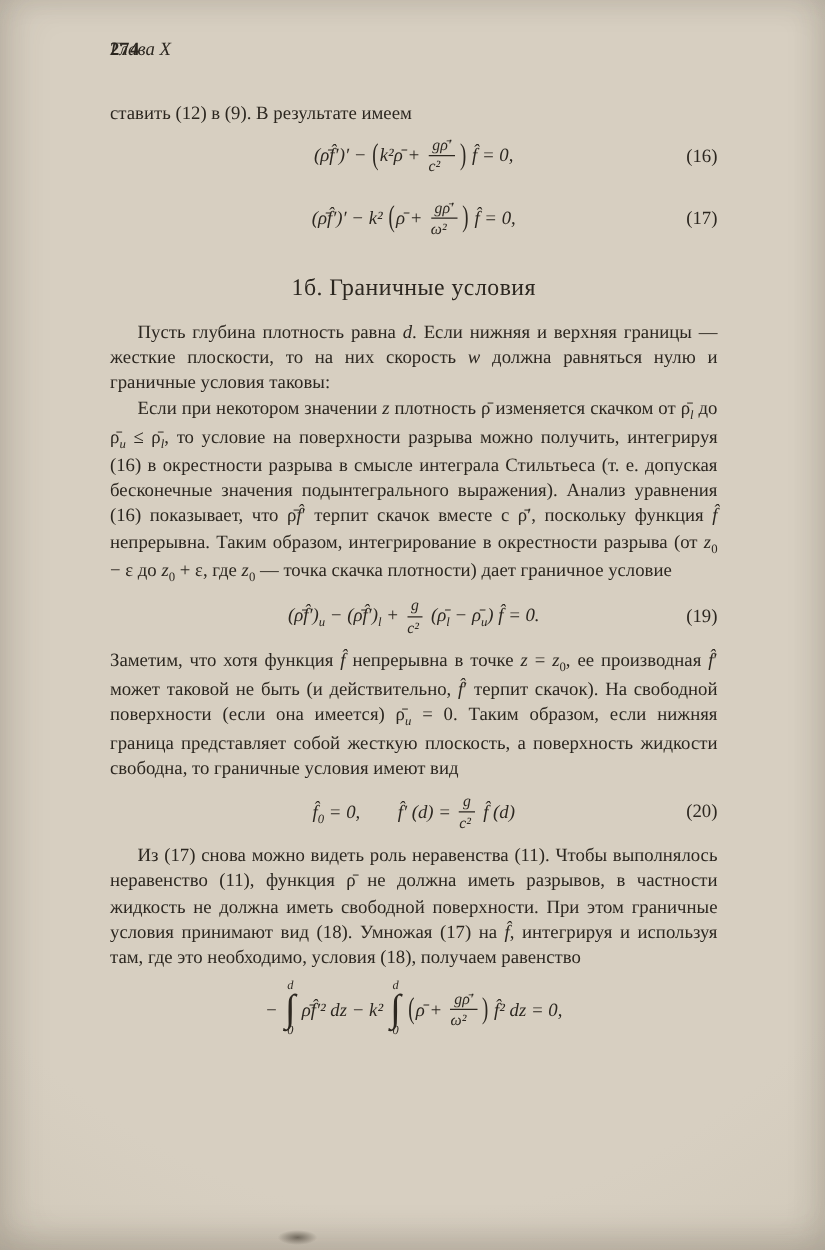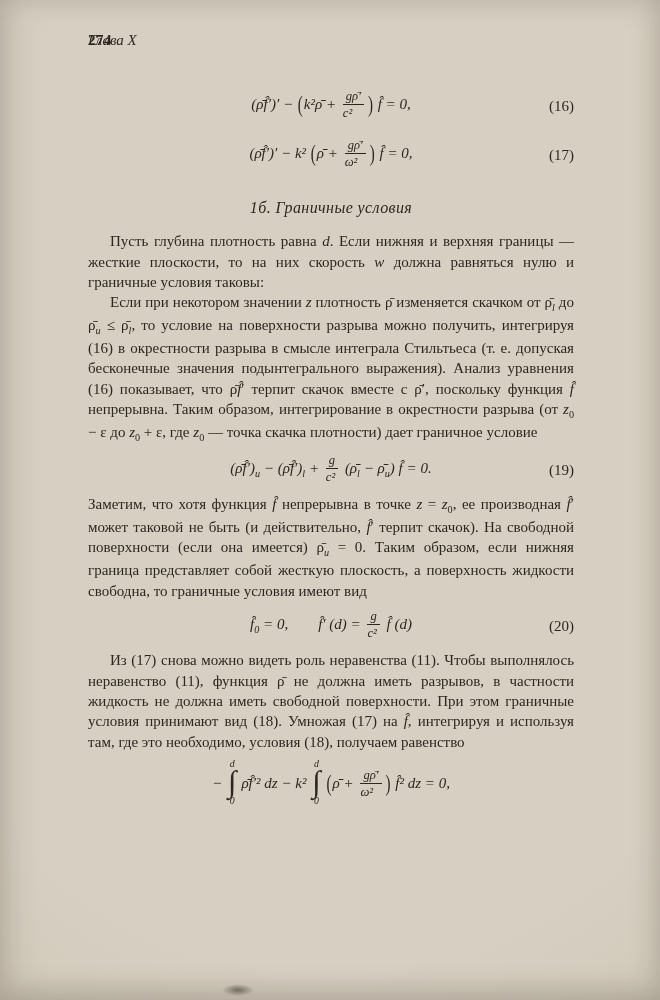--- a/index.html
+++ b/index.html
@@ -27,23 +27,22 @@
   .chapter { position: absolute; left: 0; right: 0; text-align: left; font-style: italic; }
 
   p { margin: 0; text-align: justify; }
   .indent { text-indent: 22px; }
   .it { font-style: italic; }
   sub { font-size: .68em; }
 
   .section-heading {
     margin: 18px 0 12px;
     text-align: center;
-    font-style: italic;
     font-weight: 400;
-    font-size: 16px;
+    font-size: 19px;
     letter-spacing: .4px;
   }
 
   .eq { position: relative; display: flex; justify-content: center; align-items: center; padding: 9px 0; }
   .formula { font-style: italic; white-space: nowrap; }
   .eqnum { position: absolute; right: 0; top: 50%; transform: translateY(-50%); font-style: normal; }
 
   .frac {
     display: inline-flex; flex-direction: column; 
     vertical-align: middle; font-size: .84em; line-height: 1.12;
@@ -75,20 +74,21 @@
 <body>
 
 <div class="page">
   <div class="inner">
 
     <header class="running-head">
       <span class="pageno">274</span>
       <span class="chapter">Глава X</span>
     </header>
 
+    <p><span>ставить (12) в (9). В результате имеем</span></p>
 
     <div class="eq">
       <span class="formula"><span>(ρ̄f̂′)′ − </span><span class="bigp">(</span><span>k²ρ̄ + </span><span class="frac">
             <span class="num">gρ̄′</span>
             <span class="den">c²</span>
           </span><span class="bigp">)</span><span> f̂ = 0,</span></span>
       <span class="eqnum">(16)</span>
     </div>
 
 

